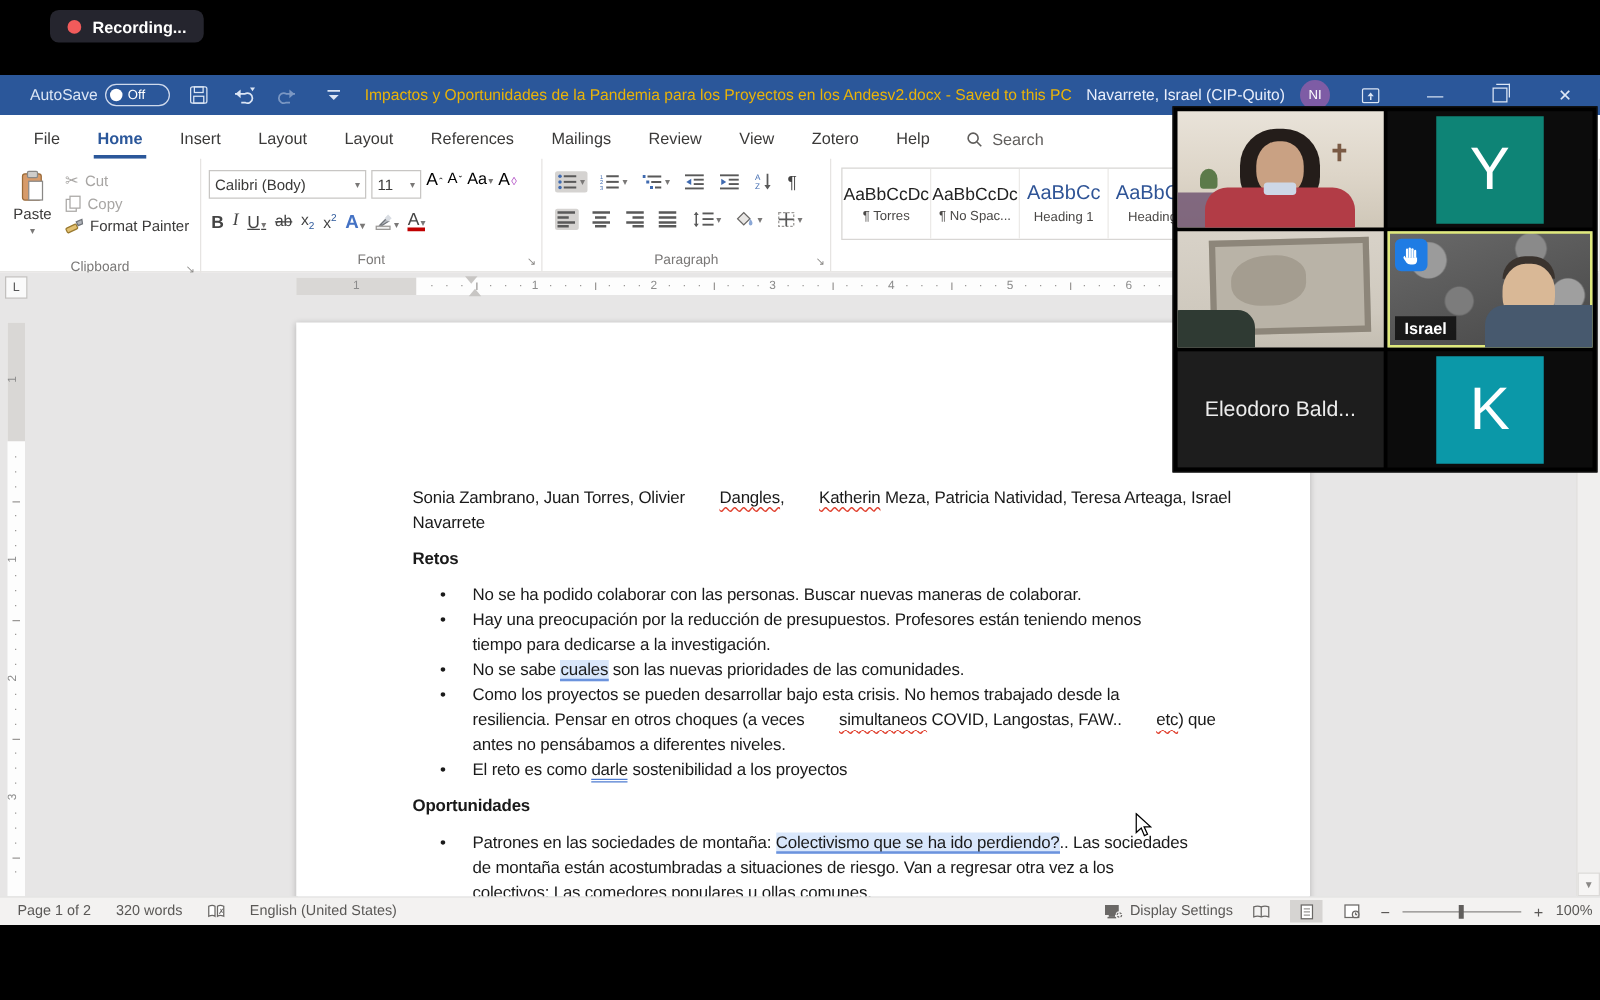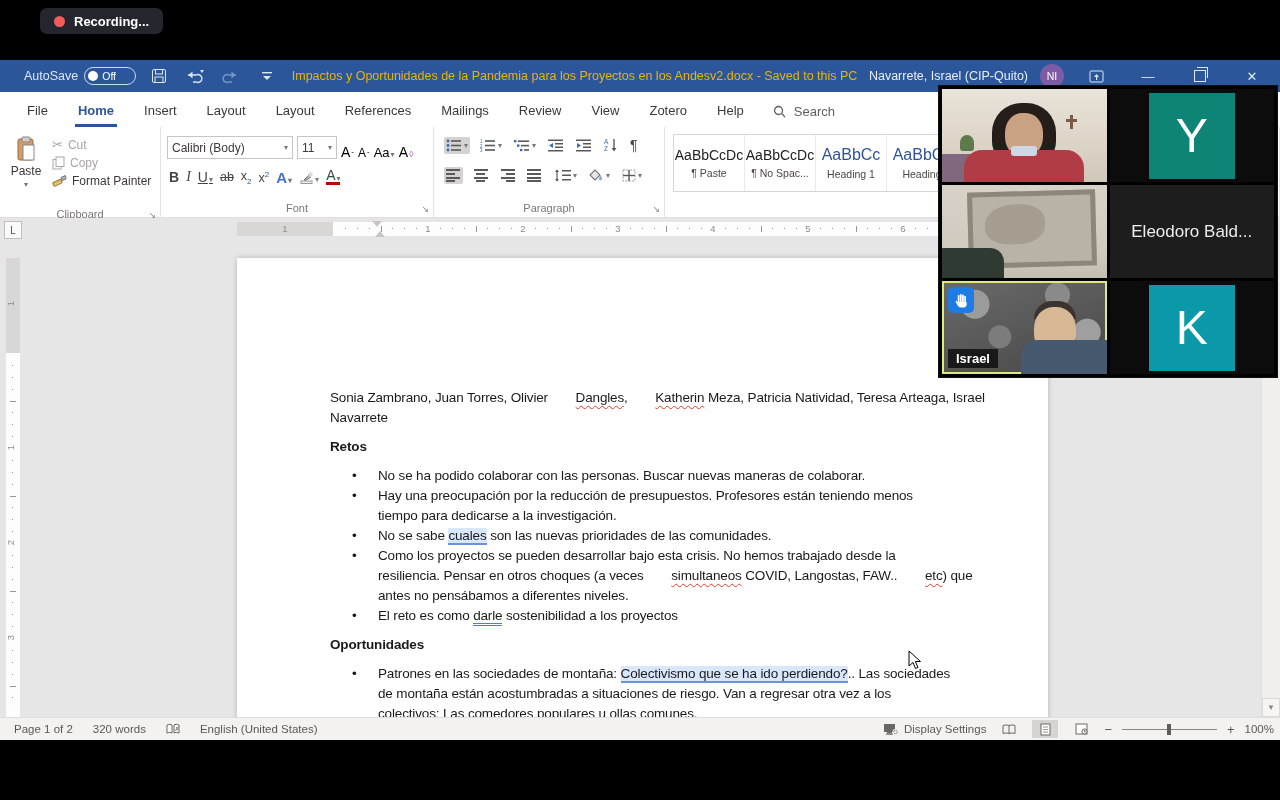--- a/index.html
+++ b/index.html
@@ -44,21 +44,21 @@
   .ribbon{height:90px;background:#fff;border-bottom:1px solid #e1dfdd;display:flex;position:relative;}
   .rgroup{position:relative;height:100%;border-right:1px solid #e6e4e2;}
   .glabel{position:absolute;bottom:3px;left:0;right:0;text-align:center;font-size:11px;color:#7a7877;}
   .launcher{position:absolute;bottom:3px;right:4px;font-size:9px;color:#8a8886;}
   .g-clip{width:160px;display:flex;padding-top:6px;}
   .paste-btn{width:52px;display:flex;flex-direction:column;align-items:center;gap:2px;padding-top:3px;font-size:12px;color:#3b3a39;}
   .clip-col{display:flex;flex-direction:column;gap:4px;padding-top:4px;font-size:12px;}
   .clip-item{display:flex;align-items:center;gap:5px;color:#3b3a39;}
   .clip-item.dim{color:#a8a6a4;}
   .g-font{width:272px;}
-  .font-row1{display:flex;align-items:flex-end;gap:4px;padding:9px 6px 0;}
+  .font-row1{display:flex;align-items:flex-start;gap:4px;padding:9px 6px 0;}
   .combo{border:1px solid #c8c6c4;background:#fff;font-size:12px;color:#3b3a39;display:flex;align-items:center;justify-content:space-between;padding:2px 4px;height:17px;}
   .combo .car{font-size:8px;color:#7a7877;margin-left:4px;}
   .font-row2{display:flex;align-items:center;gap:7px;padding:10px 8px 0;font-size:14px;color:#444;}
   .fbtn{display:flex;align-items:flex-end;gap:1px;line-height:1;}
   .car{font-size:8px;color:#7a7877;}
   .g-para{width:230px;}
   .para-row1,.para-row2{display:flex;align-items:center;gap:8px;padding:8px 10px 0;}
   .para-row2{padding-top:12px;}
   .pbtn{display:flex;align-items:center;gap:2px;padding:2px;border-radius:2px;}
   .pbtn.on{background:#d5d3d1;}
@@ -428,21 +428,21 @@
             </span>
         </div>
         <span class="glabel">Paragraph</span>
         <span class="launcher">↘</span>
       </div>
 
       <div class="rgroup g-styles">
         <div class="styles-box" id="styles-list">
             <div class="style-card">
               <span class="st-prev">AaBbCcDc</span>
-              <span class="st-name">¶ Paste</span>
+              <span class="st-name">¶ Torres</span>
             </div>
             <div class="style-card">
               <span class="st-prev">AaBbCcDc</span>
               <span class="st-name">¶ No Spac...</span>
             </div>
             <div class="style-card">
               <span class="st-prev blue">AaBbCc</span>
               <span class="st-name">Heading 1</span>
             </div>
             <div class="style-card">
@@ -655,39 +655,39 @@
         <span class="body"></span>
         <span class="collar"></span>
       </div>
       <div class="tile">
         <div class="sq" style="background: rgb(14, 132, 118);">Y</div>
       </div>
       <div class="tile scene-wall">
         <span class="frame"></span>
         <span class="couch"></span>
       </div>
-      <div class="tile">
-        <div class="big-name">Eleodoro Bald...</div>
-      </div>
       <div class="tile scene-israel active">
         <span class="hairm"></span>
         <span class="face"></span>
         <span class="hoodie"></span>
         <span class="hand-badge">
           <svg width="15" height="15" viewBox="0 0 16 16">
             <rect x="4" y="2" width="1.9" height="8" rx="1" fill="#fff"></rect>
             <rect x="6.3" y="1" width="1.9" height="9" rx="1" fill="#fff"></rect>
             <rect x="8.6" y="1.6" width="1.9" height="8.4" rx="1" fill="#fff"></rect>
             <rect x="10.9" y="3" width="1.9" height="7" rx="1" fill="#fff"></rect>
             <path d="M3 8 q-2 1 -.5 3 l2 3 q1 1.5 3.5 1.5 h2 q3 0 3.5 -3 v-3 h-10 z" fill="#fff"></path>
           </svg>
         </span>
         <span class="name-tag">Israel</span>
       </div>
       <div class="tile">
+        <div class="big-name">Eleodoro Bald...</div>
+      </div>
+      <div class="tile">
         <div class="sq" style="background: rgb(11, 152, 168);">K</div>
       </div>
     </div>
 
   <svg class="cursor" width="14" height="20" viewBox="0 0 14 20">
     <polygon points="1,1 1,16 5,12.5 7.5,18.5 10,17.4 7.3,11.5 12.5,11.5" fill="#fff" stroke="#000" stroke-width="1"></polygon>
   </svg>
 </div>
 
 </body></html>

